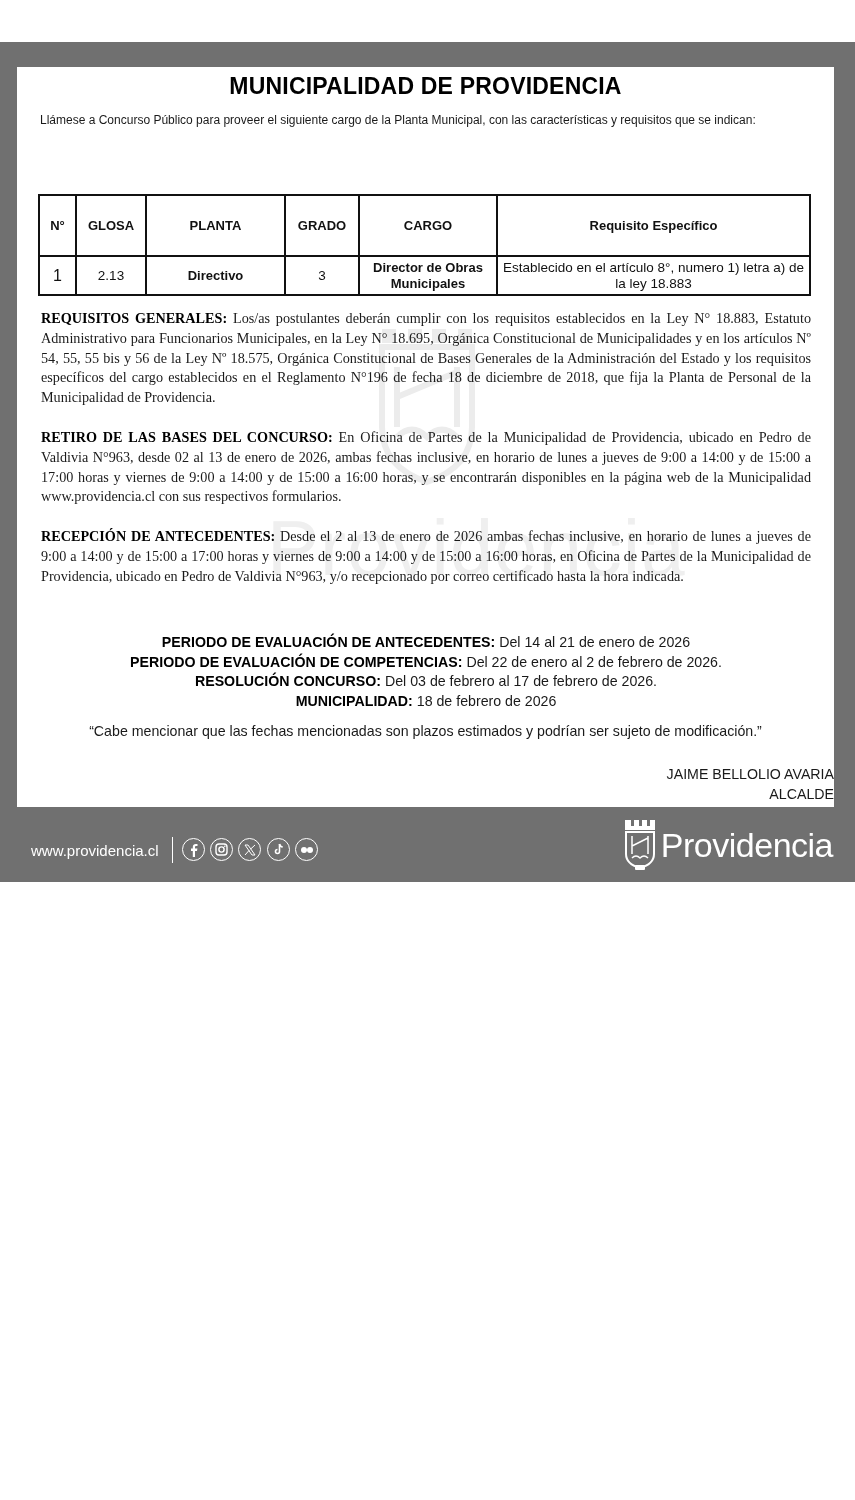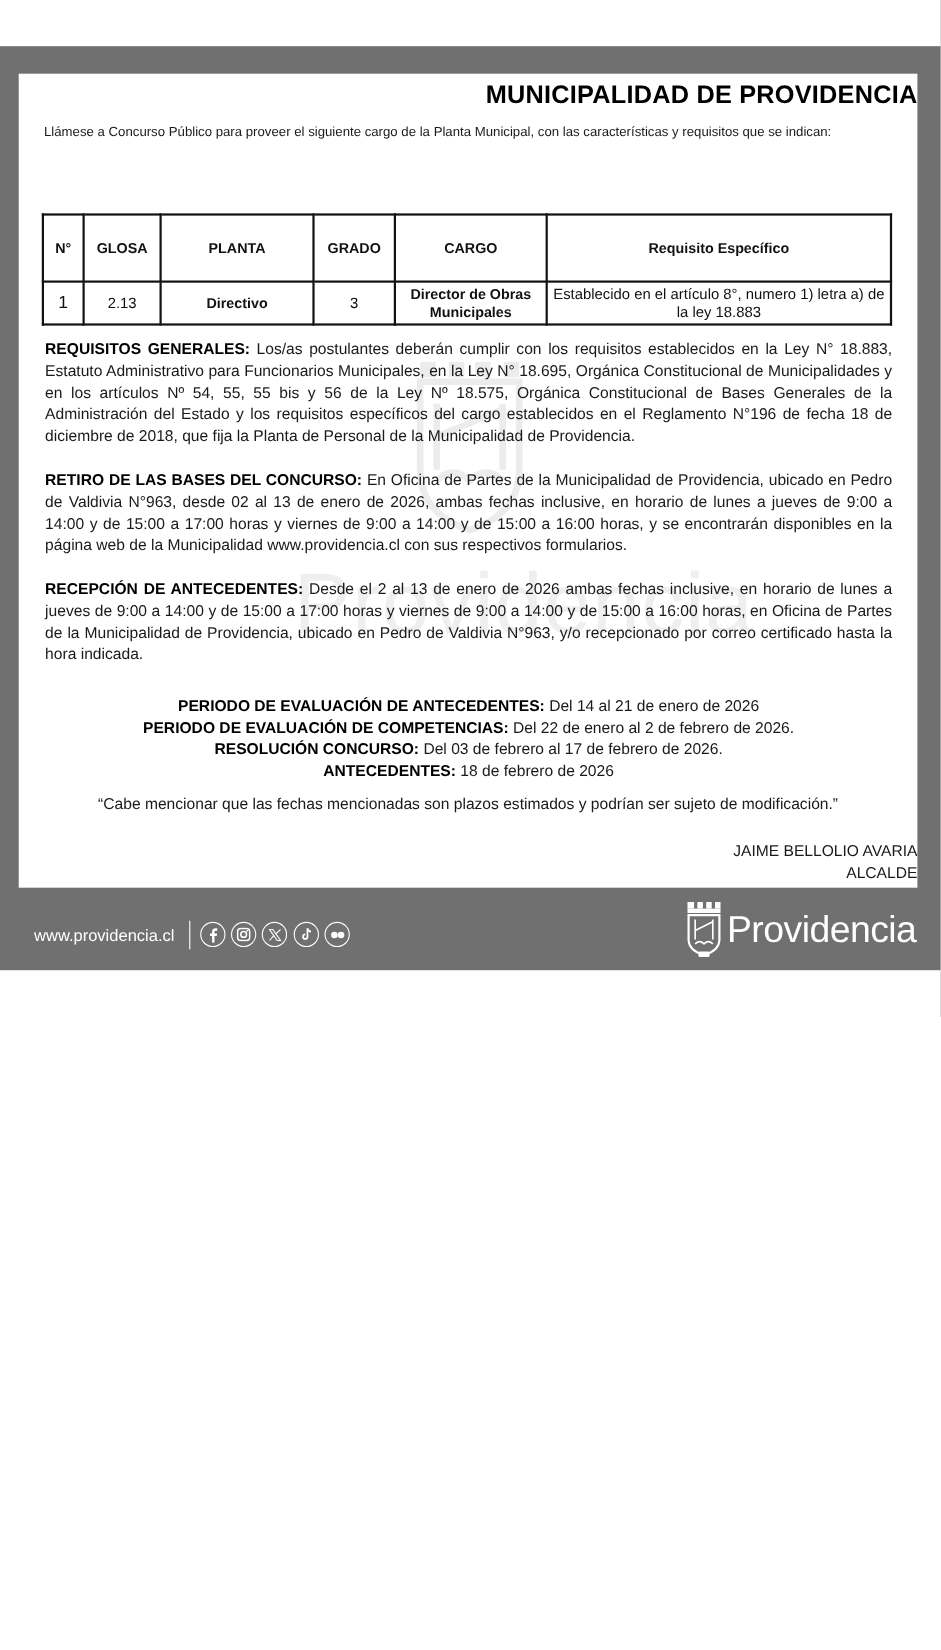--- a/index.html
+++ b/index.html
@@ -2,28 +2,28 @@
 <html><head>
   <meta charset="utf-8">
   <style>
     html, body { margin: 0; padding: 0; background: #ffffff; }
     body { width: 855px; height: 1500px; position: relative; overflow: hidden; font-family: "DejaVu Sans", sans-serif; color: #111; }
     .frame { position: absolute; left: 0; top: 42px; width: 855px; height: 840px; background: #707070; }
     .sheet { position: absolute; left: 17px; top: 25px; width: 817px; height: 740px; background: #fff; overflow: hidden; }
     .watermark { position: absolute; left: 0; top: 0; width: 817px; height: 740px; pointer-events: none; }
     .wm-text { position: absolute; left: 250px; top: 436px; font-family: "Liberation Sans", sans-serif; font-size: 78px; color: #efefef; letter-spacing: 1px; }
     .wm-crest { position: absolute; left: 355px; top: 260px; width: 110px; height: 160px; }
-    .title { position: relative; text-align: right; font-family: "Liberation Sans", sans-serif; font-weight: bold; font-size: 23px; line-height: 24px; margin-top: 7px; letter-spacing: 0.2px; color: #000; }
+    .title { position: relative; text-align: center; font-family: "Liberation Sans", sans-serif; font-weight: bold; font-size: 23px; line-height: 24px; margin-top: 7px; letter-spacing: 0.2px; color: #000; }
     .intro { position: relative; margin: 12px 23px 12px 23px; font-family: "Liberation Sans", sans-serif; font-size: 12px; line-height: 20px; text-align: justify; color: #1a1a1a; }
     table.cargo { position: absolute; left: 21px; top: 127px; width: 773px; border-collapse: collapse; font-family: "Liberation Sans", sans-serif; }
     table.cargo td, table.cargo th { border: 2px solid #111; text-align: center; vertical-align: middle; padding: 0 4px; }
     table.cargo th { height: 59px; font-size: 13px; font-weight: bold; color: #111; }
     table.cargo td { height: 37px; font-size: 13.5px; line-height: 16px; color: #111; }
     table.cargo td.bold { font-weight: bold; font-size: 13px; }
-    .section { position: absolute; left: 24px; width: 770px; font-family: Liberation Sans, sans-serif; font-size: 14.2px; line-height: 19.8px; text-align: justify; color: #1a1a1a; }
+    .section { position: absolute; left: 24px; width: 770px; font-family: Liberation Serif, serif; font-size: 14.2px; line-height: 19.8px; text-align: justify; color: #1a1a1a; }
     .section b { color: #000; }
     .dates { position: absolute; left: 24px; top: 566px; width: 770px; font-family: "Liberation Sans", sans-serif; font-size: 14.2px; line-height: 19.6px; color: #1a1a1a; text-align: center; }
     .dates div b { color: #000; }
     .note { position: absolute; left: 0; top: 656px; width: 817px; text-align: center; font-family: "Liberation Sans", sans-serif; font-size: 14.2px; color: #1a1a1a; }
     .sign { position: absolute; left: 0; top: 697px; width: 817px; text-align: right; font-family: "Liberation Sans", sans-serif; font-size: 14.2px; line-height: 20px; color: #1a1a1a; }
     .footer { position: absolute; left: 0; top: 765px; width: 855px; height: 75px; }
     .url { position: absolute; left: 31px; top: 35px; font-family: "Liberation Sans", sans-serif; font-size: 15px; color: #fff; }
     .vsep { position: absolute; left: 172px; top: 30px; width: 1px; height: 26px; background: #fff; }
     .social { position: absolute; top: 31px; width: 23px; height: 23px; border: 1.5px solid #fff; border-radius: 50%; box-sizing: border-box; display: flex; align-items: center; justify-content: center; color: #fff; }
     .brand { position: absolute; right: 22px; top: 10px; height: 56px; display: flex; align-items: center; }
@@ -96,21 +96,21 @@
     </div>
 
     <div class="section" style="top:460px">
       <b>RECEPCIÓN DE ANTECEDENTES:</b><span> Desde el 2 al 13 de enero de 2026 ambas fechas inclusive, en horario de lunes a jueves de 9:00 a 14:00 y de 15:00 a 17:00 horas y viernes de 9:00 a 14:00 y de 15:00 a 16:00 horas, en Oficina de Partes de la Municipalidad de Providencia, ubicado en Pedro de Valdivia N°963, y/o recepcionado por correo certificado hasta la hora indicada.</span>
     </div>
 
     <div class="dates">
       <div><b>PERIODO DE EVALUACIÓN DE ANTECEDENTES:</b><span> Del 14 al 21 de enero de 2026</span></div>
       <div><b>PERIODO DE EVALUACIÓN DE COMPETENCIAS:</b><span> Del 22 de enero al 2 de febrero de 2026.</span></div>
       <div><b>RESOLUCIÓN CONCURSO:</b><span> Del 03 de febrero al 17 de febrero de 2026.</span></div>
-      <div><b>ANTECEDENTES:</b><span> 18 de febrero de 2026</span></div>
+      <div><b>MUNICIPALIDAD:</b><span> 18 de febrero de 2026</span></div>
     </div>
 
     <div class="note">“Cabe mencionar que las fechas mencionadas son plazos estimados y podrían ser sujeto de modificación.”</div>
 
     <div class="sign">
       <div>JAIME BELLOLIO AVARIA</div>
       <div>ALCALDE</div>
     </div>
   </div>
 

